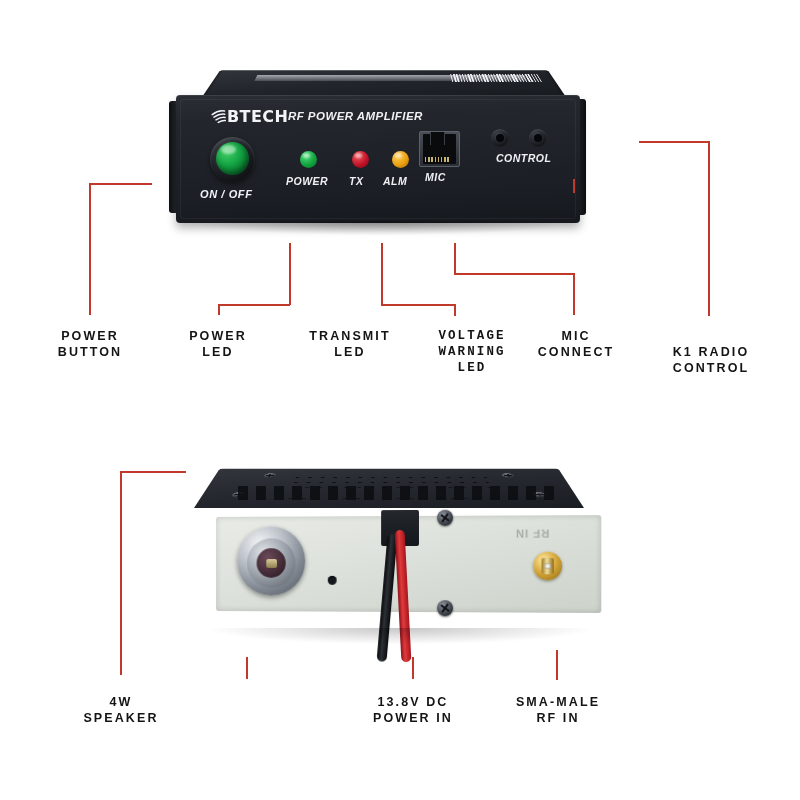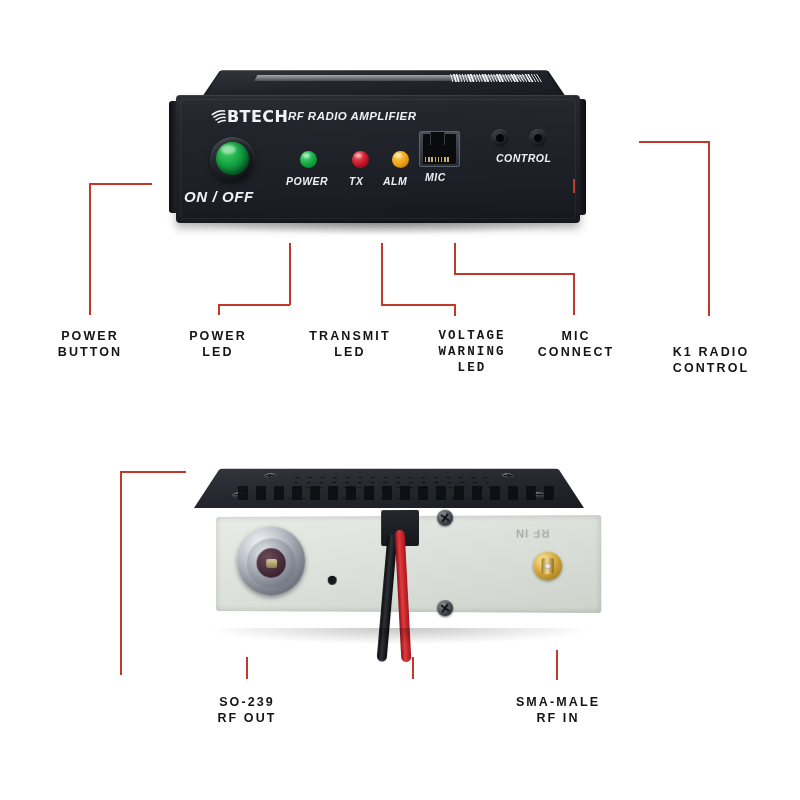--- a/index.html
+++ b/index.html
@@ -101,22 +101,22 @@
   .pwr-dome{
     position:absolute;left:6px;top:5px;width:33px;height:33px;border-radius:50%;
     background:radial-gradient(circle at 33% 28%,#46d06a 0%,#14a544 42%,#0a7a31 78%,#055522 100%);
     box-shadow:inset -2px -3px 6px rgba(0,0,0,.45);
   }
   .pwr-dome::after{
     content:"";position:absolute;left:5px;top:3px;width:15px;height:9px;border-radius:50%;
     background:rgba(255,255,255,.45);filter:blur(1.3px);
   }
   .onoff{
-    position:absolute;left:8px;top:93px;
-    color:#f0f2f6;font-style:italic;font-weight:bold;font-size:15px;letter-spacing:.6px;
+    position:absolute;left:24px;top:93px;
+    color:#f0f2f6;font-style:italic;font-weight:bold;font-size:11px;letter-spacing:.6px;
   }
 
   
   .led{position:absolute;width:17px;height:17px;border-radius:50%;}
   .led::after{
     content:"";position:absolute;left:3px;top:2px;width:7px;height:5px;border-radius:50%;
     background:rgba(255,255,255,.55);filter:blur(.9px);
   }
   .led-green{background:radial-gradient(circle at 34% 28%,#53e07c,#12a43f 55%,#07732a 100%);}
   .led-red{background:radial-gradient(circle at 34% 28%,#ef5b5b,#c2132a 55%,#780714 100%);}
@@ -311,21 +311,21 @@
               <path d="M14.5 2.0 C10 1.2 5 3.4 2.2 5.6"></path>
               <path d="M14.8 5.2 C10.8 4.6 6.6 6.4 4.0 8.2"></path>
               <path d="M15.1 8.4 C11.8 8.0 8.3 9.4 6.0 10.9"></path>
               <path d="M15.3 11.6 C12.8 11.3 10.2 12.3 8.2 13.4"></path>
             </g>
           </svg>
         </span>
         <span class="brand-name">BTECH</span>
       </div>
 
-      <div class="model-name">RF RADIO AMPLIFIER</div>
+      <div class="model-name">RF POWER AMPLIFIER</div>
 
       <div class="pwr-bezel">
         <div class="pwr-dome"></div>
       </div>
       <div class="onoff">ON / OFF</div>
 
       <div class="led led-green" style="left:124px;top:56px;"></div>
       <div class="led-cap" style="left:110px;top:80px;">POWER</div>
 
       <div class="led led-red" style="left:176px;top:56px;"></div>
@@ -435,21 +435,23 @@
 
   <div class="lead h" style="left:120px;top:471px;width:66px;"></div>
   <div class="lead v" style="left:120px;top:471px;height:204px;"></div>
 
   <div class="lead v" style="left:246px;top:657px;height:22px;"></div>
 
   <div class="lead v" style="left:412px;top:657px;height:22px;"></div>
 
   <div class="lead v" style="left:556px;top:650px;height:30px;"></div>
 
-
-  <div class="callout" style="left:176px;top:694px;width:142px;">SO-239
-RF OUT</div>
-
+  <div class="callout" style="left:46px;top:694px;width:150px;">4W
+SPEAKER</div>
+
+
+  <div class="callout" style="left:340px;top:694px;width:146px;">13.8V DC
+POWER IN</div>
 
   <div class="callout" style="left:483px;top:694px;width:150px;">SMA-MALE
 RF IN</div>
 
 </div>
 
 </body></html>

